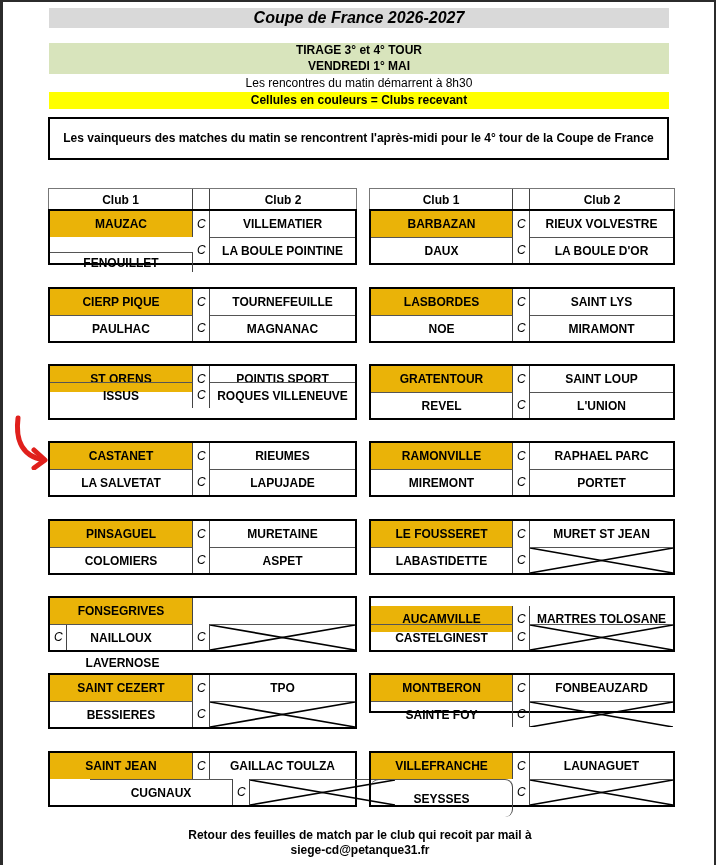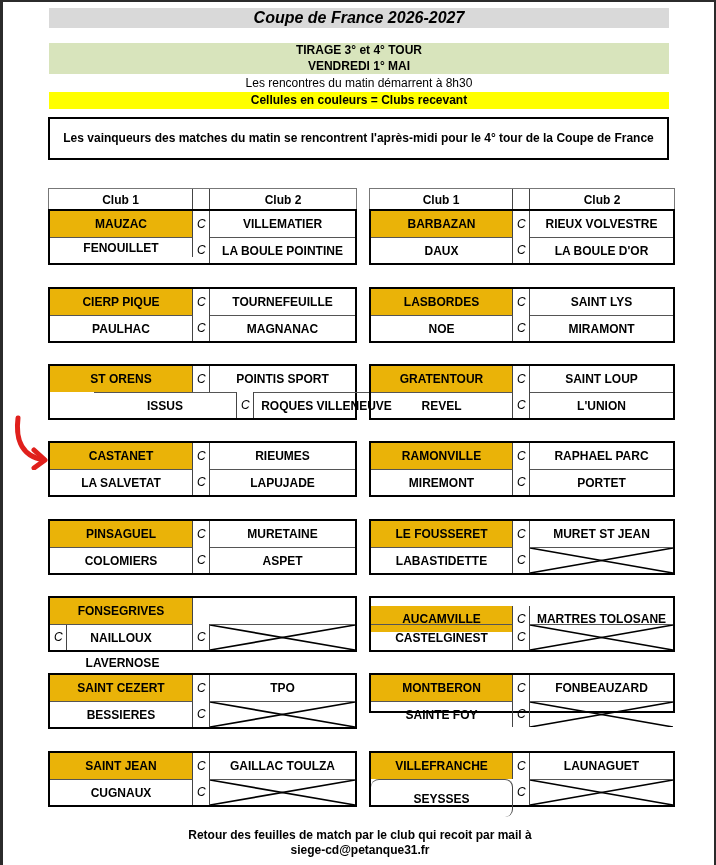--- a/index.html
+++ b/index.html
@@ -51,21 +51,21 @@
         <div class="cell " style="width: 146px; height: 21px;">Club 2</div>
       </div>
     </div>
     <div class="tbl" style="left: 48px; top: 209px; width: 309px; height: 56px;">
       <div class="row" style="top: 0px;">
         <div class="cell c1 yel" style="width: 143px; height: 26px;">MAUZAC</div>
         <div class="cell cc" style="width: 17px; height: 26px;">C</div>
         <div class="cell " style="width: 145px; height: 26px;">VILLEMATIER</div>
       </div>
       <div class="row" style="top: 26px;">
-        <div class="cell c1 sep-h" style="width: 143px; height: 20px;">FENOUILLET</div>
+        <div class="cell c1 sep-h" style="width: 143px; height: 20px; margin-top: 15px;">FENOUILLET</div>
         <div class="cell cc" style="width: 17px; height: 26px;">C</div>
         <div class="cell sep-h" style="width: 145px; height: 26px;">LA BOULE POINTINE</div>
       </div>
     </div>
     <div class="tbl" style="left: 48px; top: 287px; width: 309px; height: 56px;">
       <div class="row" style="top: 0px;">
         <div class="cell c1 yel" style="width: 143px; height: 26px;">CIERP PIQUE</div>
         <div class="cell cc" style="width: 17px; height: 26px;">C</div>
         <div class="cell " style="width: 145px; height: 26px;">TOURNEFEUILLE</div>
       </div>
@@ -74,21 +74,21 @@
         <div class="cell cc" style="width: 17px; height: 26px;">C</div>
         <div class="cell sep-h" style="width: 145px; height: 26px;">MAGNANAC</div>
       </div>
     </div>
     <div class="tbl" style="left: 48px; top: 364px; width: 309px; height: 56px;">
       <div class="row" style="top: 0px;">
         <div class="cell c1 yel" style="width: 143px; height: 26px;">ST ORENS</div>
         <div class="cell cc" style="width: 17px; height: 26px;">C</div>
         <div class="cell " style="width: 145px; height: 26px;">POINTIS SPORT</div>
       </div>
-      <div class="row" style="top: 26px; margin-left: 44px;">
+      <div class="row" style="top: 16px;">
         <div class="cell c1 sep-h" style="width: 143px; height: 26px;">ISSUS</div>
         <div class="cell cc" style="width: 17px; height: 26px;">C</div>
         <div class="cell sep-h" style="width: 145px; height: 26px;">ROQUES VILLENEUVE</div>
       </div>
     </div>
     <div class="tbl" style="left: 48px; top: 441px; width: 309px; height: 56px;">
       <div class="row" style="top: 0px; justify-content: space-between;">
         <div class="cell c1 yel" style="width: 143px; height: 26px;">CASTANET</div>
         <div class="cell cc" style="width: 17px; height: 26px;">C</div>
         <div class="cell " style="width: 145px; height: 26px;">RIEUMES</div>
@@ -145,21 +145,21 @@
         </div>
       </div>
     </div>
     <div class="tbl" style="left: 48px; top: 751px; width: 309px; height: 56px;">
       <div class="row" style="top: 0px;">
         <div class="cell c1 yel" style="width: 143px; height: 26px;">SAINT JEAN</div>
         <div class="cell cc" style="width: 17px; height: 26px;">C</div>
         <div class="cell " style="width: 145px; height: 26px;">GAILLAC TOULZA</div>
       </div>
       <div class="row" style="top: 26px;">
-        <div class="cell c1 sep-h" style="width: 143px; height: 26px;">CUGNAUX</div>
+        <div class="cell c1 sep-h" style="width: 143px; height: 26px; margin-left: 40px;">CUGNAUX</div>
         <div class="cell cc" style="width: 17px; height: 26px;">C</div>
         <div class="cell sep-h cross" style="width: 145px; height: 26px;">
           <svg width="145" height="25">
             <line x1="0" y1="0" x2="145" y2="25" stroke="#000" stroke-width="1.6"></line>
             <line x1="0" y1="25" x2="145" y2="0" stroke="#000" stroke-width="1.6"></line>
           </svg>
         </div>
       </div>
     </div>
     <div class="tbl header-tbl" style="left: 369px; top: 188px; width: 306px; height: 23px; border-bottom: none; border-left: 1px solid rgb(119, 119, 119); border-right: 1px solid rgb(119, 119, 119);">

